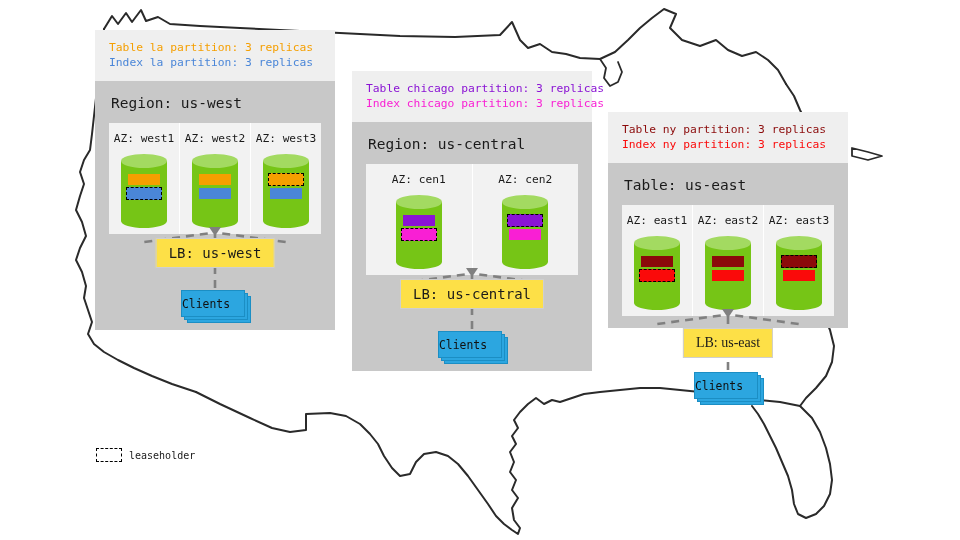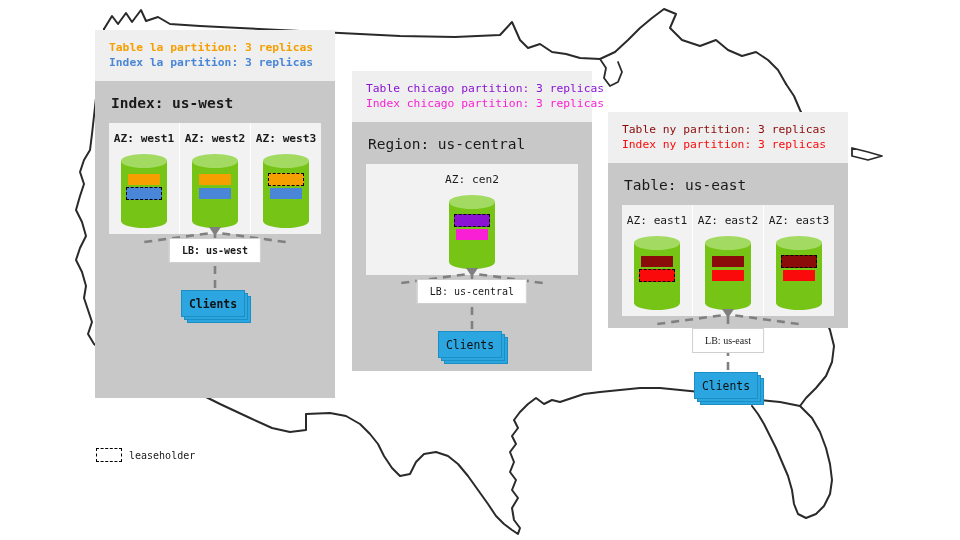--- a/index.html
+++ b/index.html
@@ -23,28 +23,28 @@
   .cyl-body{position:absolute;left:0;top:7px;width:46px;height:60px;background:#76c516;}
   .cyl-top{position:absolute;left:0;top:0;width:46px;height:14px;border-radius:50%;background:#a3da61;}
   .cyl-bot{position:absolute;left:0;top:60px;width:46px;height:14px;border-radius:50%;background:#76c516;}
   .band{position:absolute;left:7px;width:32px;height:11px;box-sizing:border-box;}
   .band.b1{top:20px;} .band.b2{top:34px;}
   .band.lease{border:1.6px dashed #000000;left:5px;width:36px;height:13px;}
   .band.lease.b1{top:19px;} .band.lease.b2{top:33px;}
 
   .connector-svg{position:absolute;left:0;top:0;z-index:4;pointer-events:none;}
 
-  .lb-box{position:absolute;z-index:5;background:#ffffff;border:1px solid #cfcfcf;
-          font-size:10px;color:#1a1a1a;padding:6px 12px;white-space:pre;text-align:center;}
+  .lb-box{position:absolute;z-index:5;background:#fde047;border:1px solid #cfcfcf;
+          font-size:14px;color:#1a1a1a;padding:6px 12px;white-space:pre;text-align:center;}
 
   .clients{position:absolute;z-index:5;width:62px;height:25px;}
   .clients .sheet{position:absolute;background:#2ca6e0;border:1px solid #1b8ec4;}
   .clients .s3{left:6px;top:6px;width:62px;height:25px;}
   .clients .s2{left:3px;top:3px;width:62px;height:25px;}
-  .clients .s1{left:0;top:0;width:62px;height:25px;display:flex;align-items:center;justify-content:center;}
+  .clients .s1{left:0;top:0;width:62px;height:25px;display:flex;align-items:center;}
   .clients-label{font-size:11.4px;color:#111;white-space:pre;}
 
   #legend{position:absolute;left:96px;top:448px;z-index:6;display:flex;align-items:center;}
   .legend-swatch{width:24px;height:12px;border:1.6px dashed #000;margin-right:7px;}
   .legend-text{font-size:10px;color:#1a1a1a;white-space:pre;}
 </style>
 </head>
 <body>
 
 <svg id="map-layer" viewBox="0 0 960 540" xmlns="http://www.w3.org/2000/svg">
@@ -98,26 +98,26 @@
   <path fill="none" stroke="#2a2a2a" stroke-width="2" stroke-linejoin="round" stroke-linecap="round" d="M786,84 L794,96 L800,110 L806,122 L814,130 L822,140 L816,152
            L824,162 L818,174 L810,184 L816,194 L810,206 L800,214 L808,224
            L812,238 L806,250 L798,258 L804,270 L814,280 L822,292 L818,304
            L824,316 L830,330 L834,346 L832,362 L826,376 L816,388 L806,398 L800,406"></path>
 
   <path fill="none" stroke="#2a2a2a" stroke-width="1.8" stroke-linejoin="round" stroke-linecap="round" d="M600,59 L606,68 L604,78 L610,86 L618,82 L622,72 L618,62"></path>
   <path fill="none" stroke="#2a2a2a" stroke-width="1.8" stroke-linejoin="round" stroke-linecap="round" d="M852,148 L868,152 L882,156 L868,160 L852,156 Z"></path>
 </svg>
 
 <div id="regions-root">
-    <div class="region-panel" style="left: 95px; top: 30px; width: 240px; height: 368px; font-weight: bold;">
+    <div class="region-panel" style="left: 95px; top: 30px; width: 240px; height: 300px;">
       <div class="partition-legend">
         <div class="partition-line" style="color: rgb(245, 159, 0);">Table la partition: 3 replicas</div>
         <div class="partition-line" style="color: rgb(74, 134, 216);">Index la partition: 3 replicas</div>
       </div>
-      <div class="region-title">Index: us-west</div>
+      <div class="region-title">Region: us-west</div>
       <div class="az-row">
         <div class="az-cell">
           <div class="az-label">AZ: west1</div>
           <div class="cyl-wrap">
             <div class="cyl-bot"></div>
             <div class="cyl-body"></div>
             <div class="cyl-top"></div>
             <div class="band b1" style="background: rgb(245, 159, 0);"></div>
             <div class="band b2 lease" style="background: rgb(74, 134, 216);"></div>
           </div>
@@ -160,20 +160,30 @@
       </div>
     </div>
     <div class="region-panel" style="left: 352px; top: 71px; width: 240px; height: 300px;">
       <div class="partition-legend">
         <div class="partition-line" style="color: rgb(138, 19, 212);">Table chicago partition: 3 replicas</div>
         <div class="partition-line" style="color: rgb(249, 31, 212);">Index chicago partition: 3 replicas</div>
       </div>
       <div class="region-title">Region: us-central</div>
       <div class="az-row">
         <div class="az-cell">
+          <div class="az-label">AZ: cen1</div>
+          <div class="cyl-wrap">
+            <div class="cyl-bot"></div>
+            <div class="cyl-body"></div>
+            <div class="cyl-top"></div>
+            <div class="band b1" style="background: rgb(138, 19, 212);"></div>
+            <div class="band b2 lease" style="background: rgb(249, 31, 212);"></div>
+          </div>
+        </div>
+        <div class="az-cell">
           <div class="az-label">AZ: cen2</div>
           <div class="cyl-wrap">
             <div class="cyl-bot"></div>
             <div class="cyl-body"></div>
             <div class="cyl-top"></div>
             <div class="band b1 lease" style="background: rgb(138, 19, 212);"></div>
             <div class="band b2" style="background: rgb(249, 31, 212);"></div>
           </div>
         </div>
       </div>

